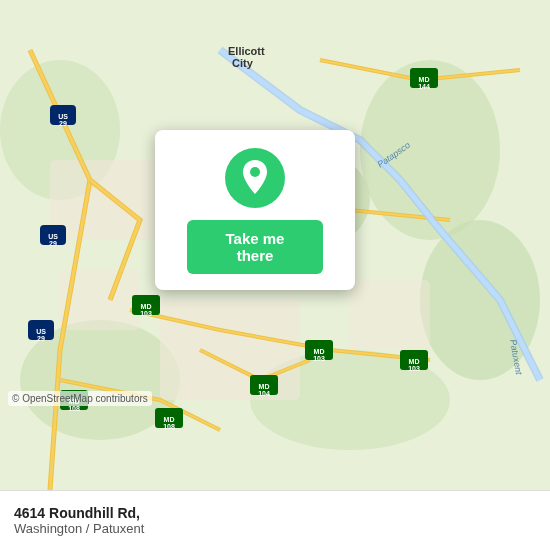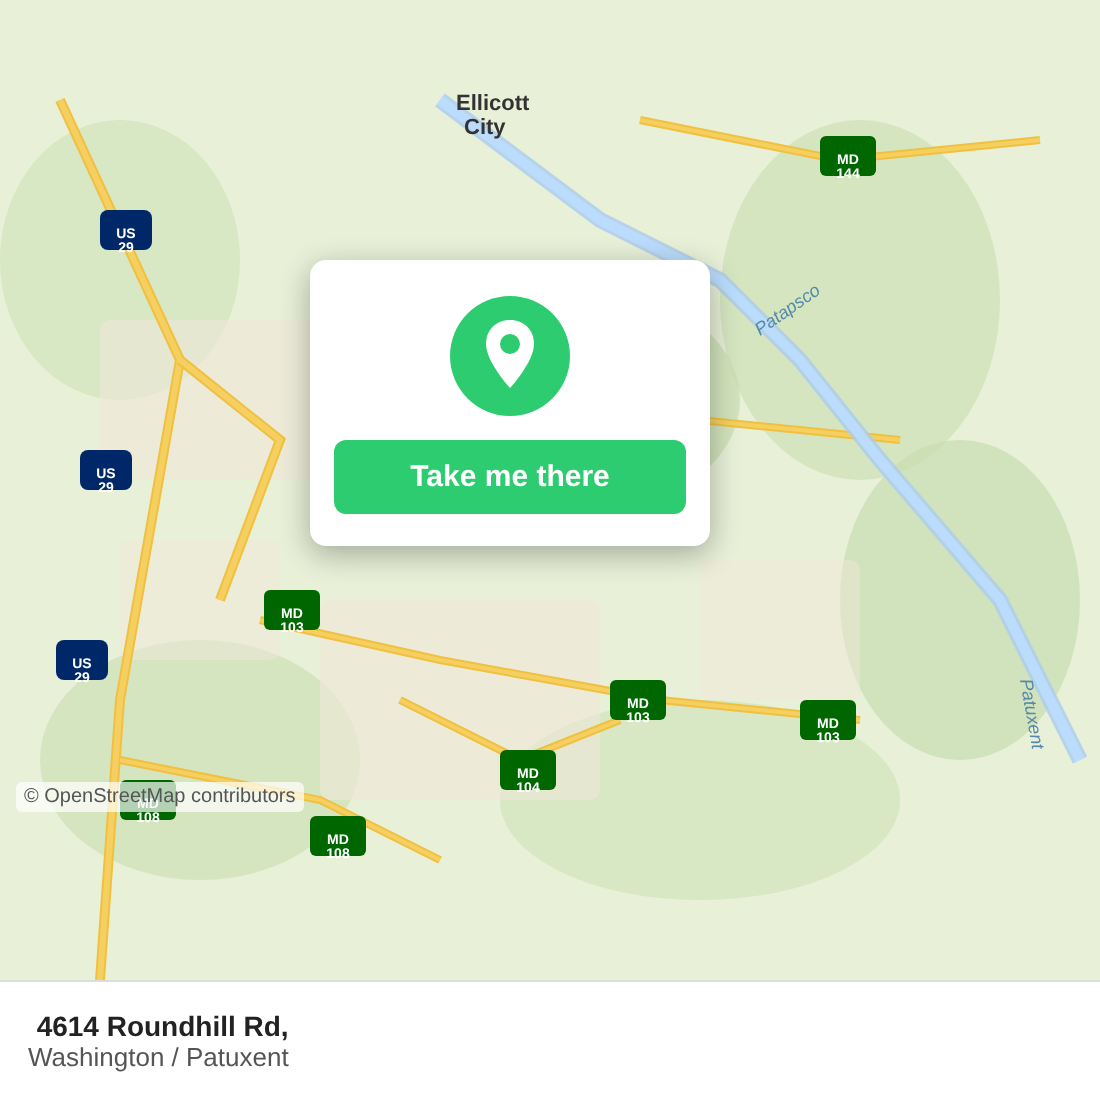--- a/index.html
+++ b/index.html
@@ -31,21 +31,21 @@
       position: absolute;
       top: 130px;
       left: 155px;
       width: 200px;
       background: white;
       border-radius: 8px;
       box-shadow: 0 4px 15px rgba(0,0,0,0.3);
       display: flex;
       flex-direction: column;
       align-items: center;
-      padding: 18px 12px 16px;
+      padding: 18px 32px 16px;
       z-index: 10;
     }
 
     #location-icon-circle {
       width: 60px;
       height: 60px;
       background-color: #2ecc71;
       border-radius: 50%;
       display: flex;
       align-items: center;
@@ -79,21 +79,20 @@
 
     #address-section {
       display: flex;
       flex-direction: column;
     }
 
     #address-text {
       font-size: 14px;
       font-weight: bold;
       color: #222;
-      text-align: right;
     }
 
     #city-text {
       font-size: 13px;
       color: #555;
     }
 
     #moovit-logo {
       display: flex;
       align-items: center;

